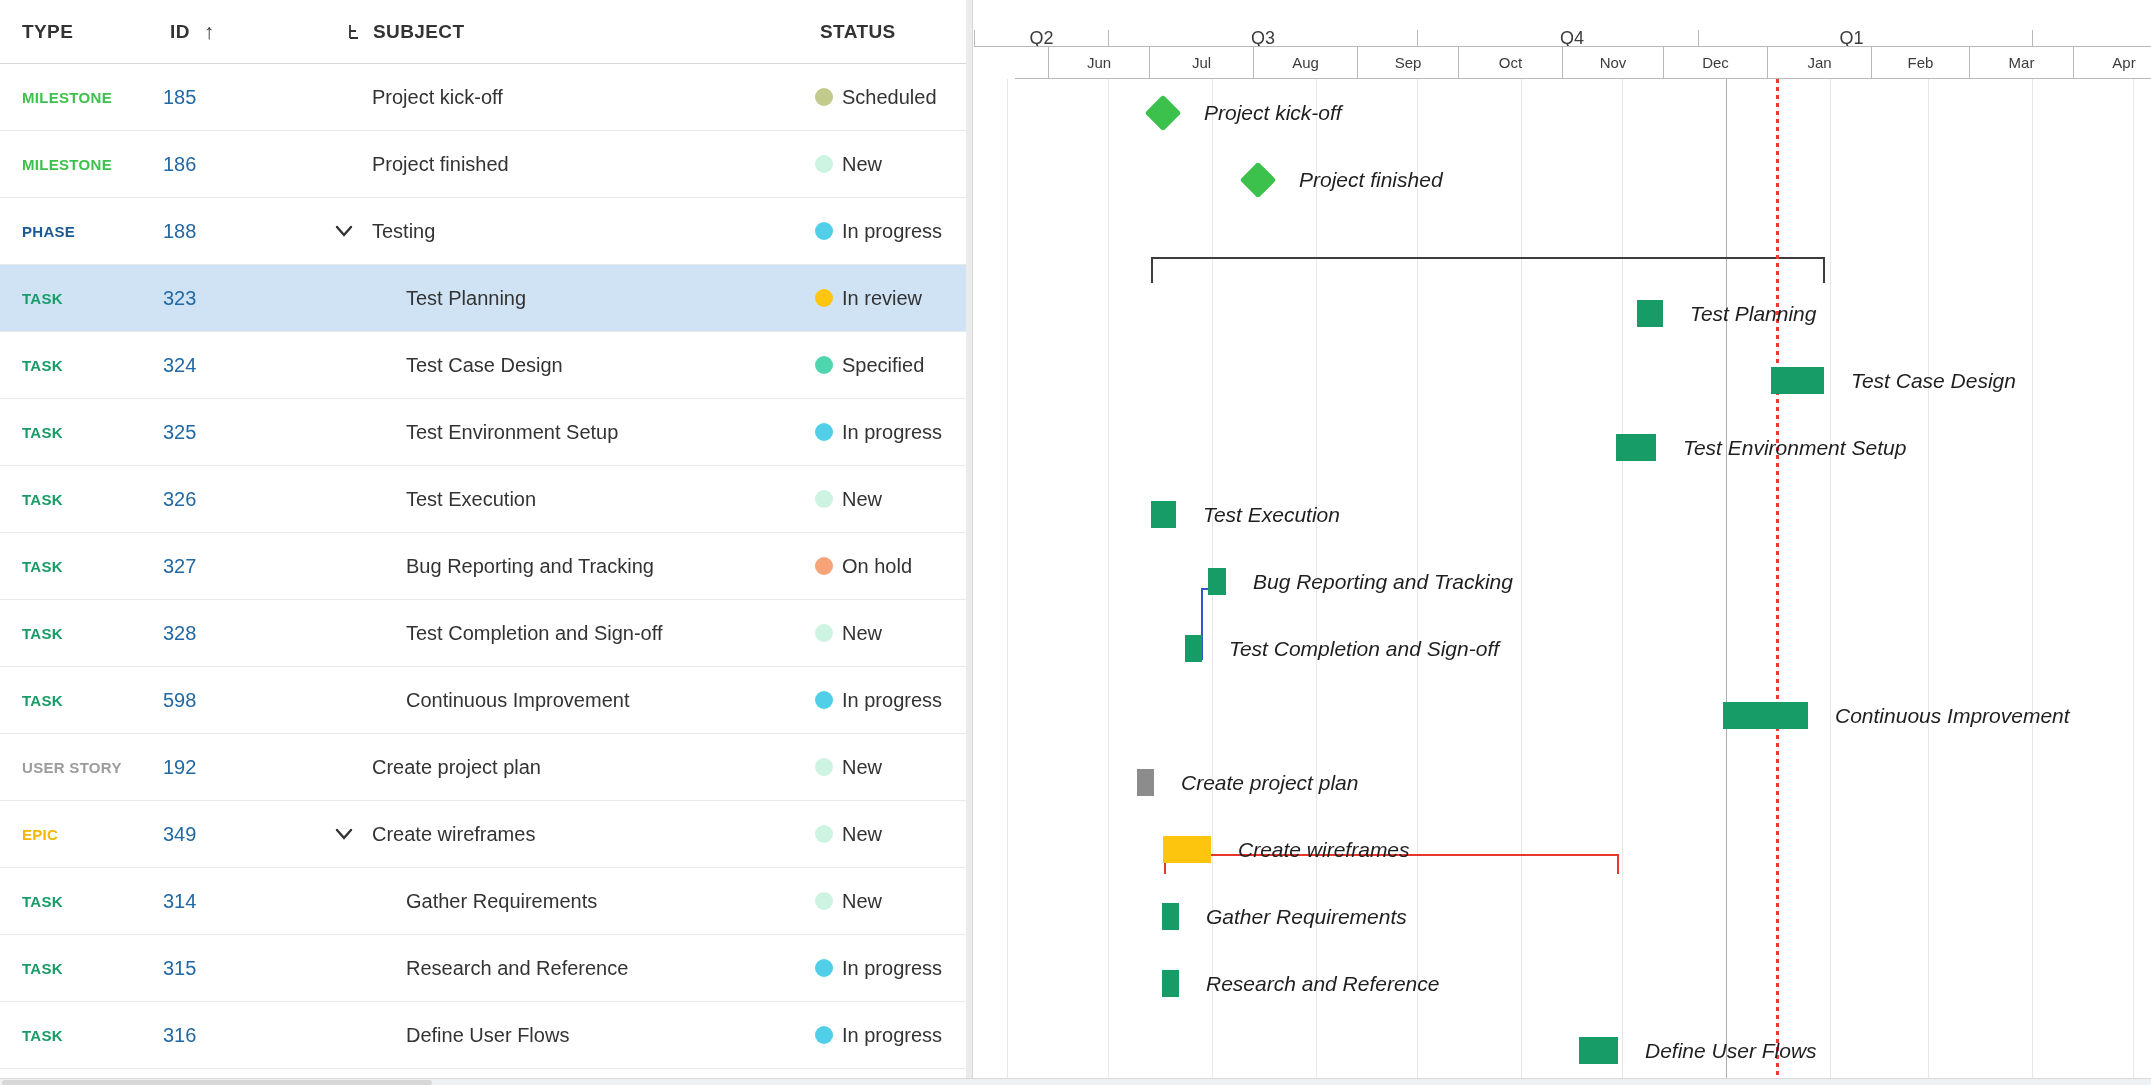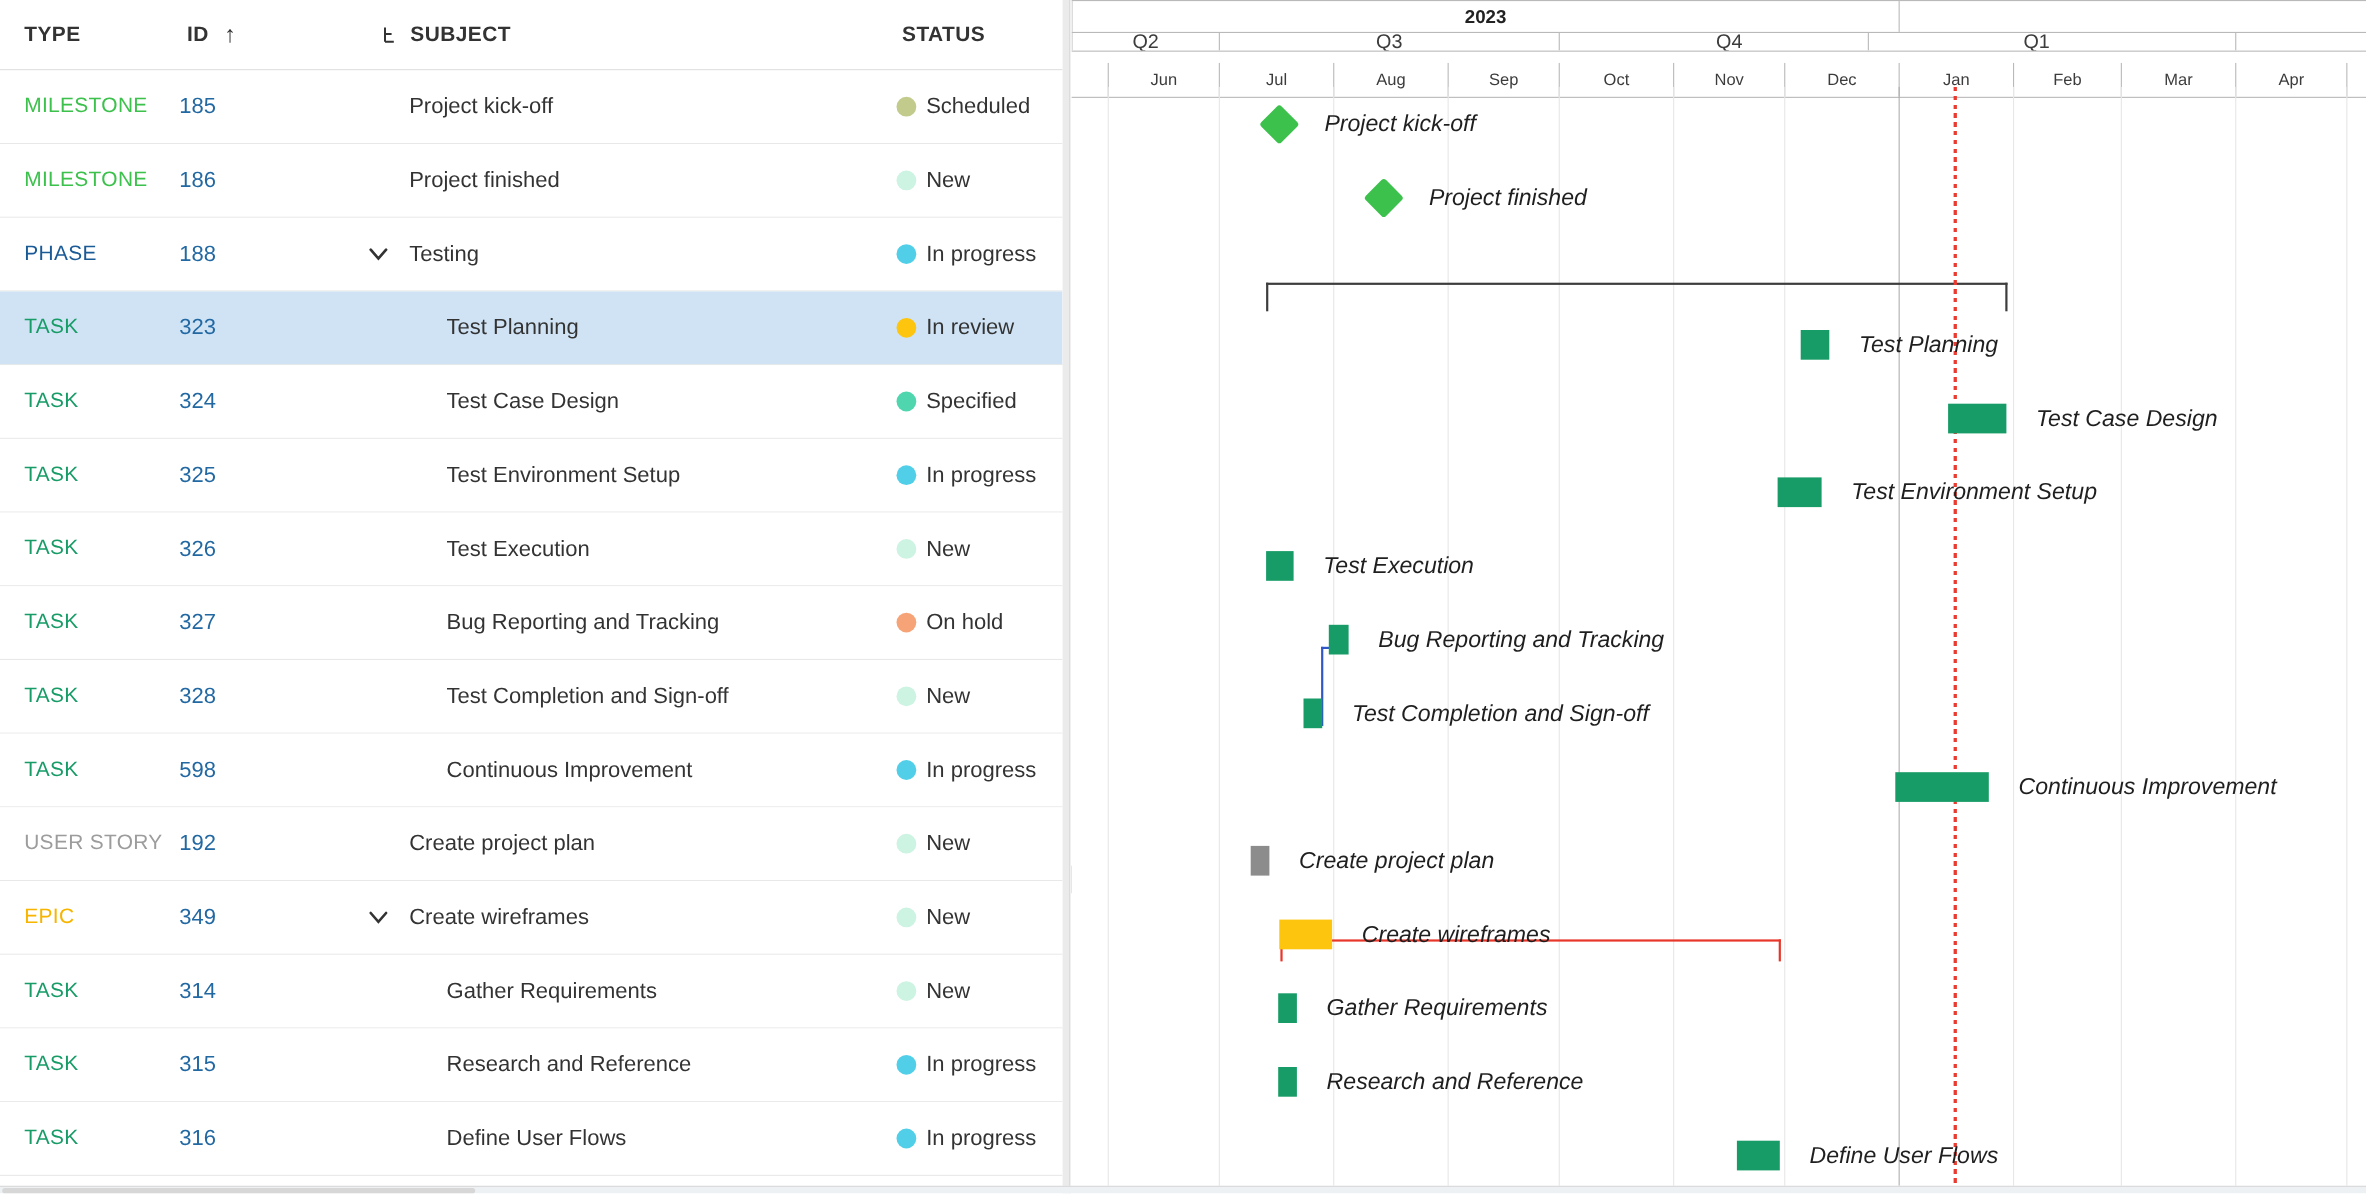--- a/index.html
+++ b/index.html
@@ -11,41 +11,41 @@
   #table-pane { position:absolute; left:0; top:0; width:966px; height:1085px; background:#fff; overflow:hidden; }
   .thead { position:relative; height:64px; border-bottom:1px solid #d6d6d6; }
   .th { position:absolute; top:0; bottom:0; display:flex; align-items:center;
         font-size:19px; font-weight:bold; color:#333; letter-spacing:.4px; cursor:pointer; }
   .th-type { left:22px; } .th-id { left:170px;text-align:center; } .th-subject { left:346px; } .th-status { left:820px; }
   .sort-arrow { font-size:21px; font-weight:normal; margin-left:14px; color:#333; }
   .hier-icon { margin-right:9px; display:inline-flex; }
   .trow { position:relative; height:67px; border-bottom:1px solid #e8e8e8; background:#fff; }
   .trow.selected { background:#cfe3f5; }
   .tcell { position:absolute; top:0; bottom:0; display:flex; align-items:center; white-space:nowrap; }
-  .ttype { left:22px; font-weight:normal; font-size:19px; letter-spacing:.3px; }
+  .ttype { left:22px; font-weight:bold; font-size:15px; letter-spacing:.3px; }
   .tid   { left:163px; font-size:20px; color:#2268a2; cursor:pointer; }
   .tcaret{ left:334px; cursor:pointer; }
   .tsubj { font-size:20px; color:#333; }
   .tstatus { left:815px; font-size:20px; color:#333; }
   .dot { display:inline-block; width:18px; height:18px; border-radius:50%; margin-right:9px; }
 
   
   #gutter { position:absolute; left:966px; top:0; width:7px; height:1085px; background:#ebebeb; border-right:1px solid #d9d9d9; }
   #pane-handle { position:absolute; left:974px; top:787px; width:8px; height:25px; cursor:col-resize; }
   #pane-handle i { position:absolute; top:0; bottom:0; width:2px; background:#9a9a9a; }
   #pane-handle i:first-child { left:0; } #pane-handle i:last-child { left:4px; }
   #hscroll { position:absolute; left:0; right:0; bottom:0; height:7px; background:#eef1f3; border-top:1px solid #d9d9d9; z-index:40; }
   #hscroll-thumb { position:absolute; left:2px; top:1px; height:5px; width:430px; background:#d7d7d7; border-radius:3px; }
 
   
   #gantt { position:absolute; left:974px; top:0; right:0; bottom:0; overflow:hidden; background:#fff; }
   .g-hrow { position:absolute; left:0; right:0; overflow:hidden; border-bottom:1px solid #b9b9b9; background:#fff; }
   #g-years    { top:0;  height:30px; border-top:1px solid #b9b9b9; }
   #g-quarters { top:30px; height:17px; }
-  #g-months   { top:57px; height:32px; }
+  #g-months   { top:47px; height:32px;margin-left:41px; }
   .g-cell { position:absolute; top:0; bottom:0; border-left:1px solid #b9b9b9; text-align:center; color:#3c3c3c; white-space:nowrap; }
   #g-years  .g-cell { font-size:17px; font-weight:bold; line-height:29px; color:#222; }
   #g-quarters .g-cell { font-size:18px; line-height:17px; }
   #g-months .g-cell { font-size:15px; line-height:31px; }
   .g-body { position:absolute; left:0; right:0; top:79px; bottom:7px; }
   .gridline { position:absolute; top:0; bottom:0; width:1px; background:#e7e7e7; }
   .gridline.year { background:#aeaeae; }
   #today-line { position:absolute; top:0; bottom:0; width:3px; z-index:6;
     background-image:repeating-linear-gradient(180deg,#ea3b30 0 4px,transparent 4px 8px); }
   .g-bar { position:absolute; height:27px; z-index:8; cursor:pointer; }
@@ -229,24 +229,20 @@
       </div>
   </div>
 
   <div id="gutter"></div>
   <div id="pane-handle">
       <i></i>
       <i></i>
     </div>
 
   <div id="gantt">
-    <div class="g-hrow" id="g-years">
-        <div class="g-cell" style="left: 0px; width: 752px;">2023</div>
-        <div class="g-cell" style="left: 752px; width: 425px;"></div>
-      </div>
     <div class="g-hrow" id="g-quarters">
         <div class="g-cell" style="left: 0px; width: 134px;">Q2</div>
         <div class="g-cell" style="left: 134px; width: 309px;">Q3</div>
         <div class="g-cell" style="left: 443px; width: 309px;">Q4</div>
         <div class="g-cell" style="left: 724px; width: 306px;">Q1</div>
         <div class="g-cell" style="left: 1058px; width: 119px;"></div>
       </div>
     <div class="g-hrow" id="g-months">
         <div class="g-cell" style="left: -71px; width: 104px;">May</div>
         <div class="g-cell" style="left: 33px; width: 101px;">Jun</div>

